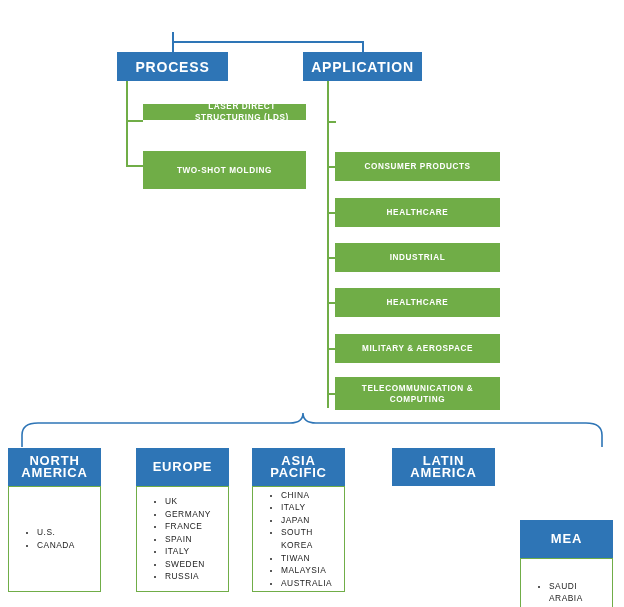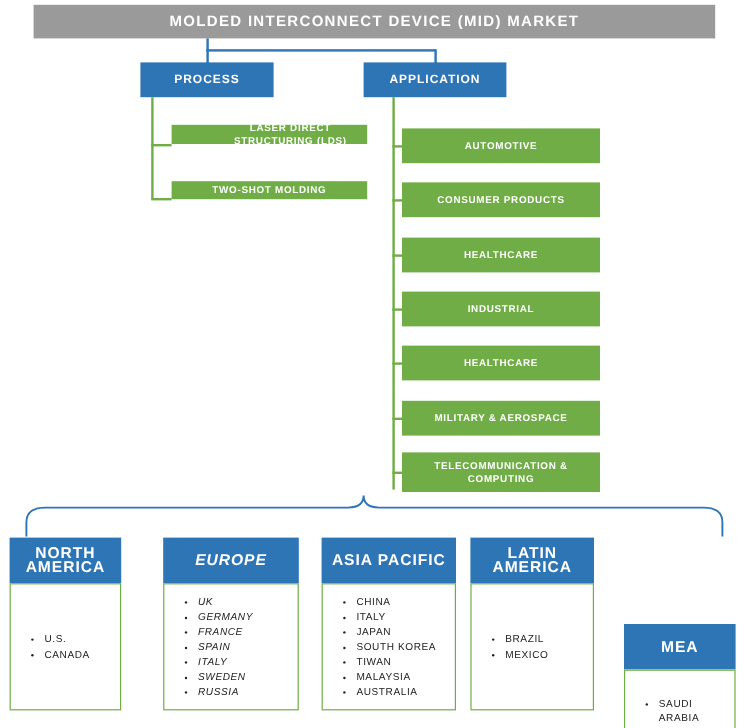--- a/index.html
+++ b/index.html
@@ -22,39 +22,39 @@
     display:flex;align-items:center;justify-content:center;
     font-size:12.5px;font-weight:bold;letter-spacing:1.1px;
   }
 
   
   .blue-box{
     background:#2e75b6;
     color:#ffffff;
     display:flex;align-items:center;justify-content:center;
     text-align:center;
-    font-size:10px;font-weight:bold;letter-spacing:0.8px;
+    font-size:14px;font-weight:bold;letter-spacing:0.8px;
   }
   .proc-box{left:117px;top:52px;width:111px;height:29px;}
   .app-box{left:303px;top:52px;width:119px;height:29px;}
 
   
   .green-box{
     background:#70ad47;
     color:#ffffff;
     display:flex;align-items:center;justify-content:center;
     text-align:center;
     line-height:11px;
     font-size:8.2px;font-weight:bold;letter-spacing:0.6px;
     padding:0 4px;
   }
 
   
   .g-lds{left:143px;top:104px;width:163px;height:16px;padding-left:39px;}
-  .g-two{left:143px;top:151px;width:163px;height:15px;}
+  .g-two{left:143px;top:151px;width:163px;height:38px;}
 
   
   .g-app{left:335px;top:0;width:165px;height:29px;}
 
   
   .line{background:#2e75b6;}
   .vline{width:1.6px;}
   .hline{height:1.6px;}
   .gline{background:#70ad47;}
 
@@ -83,21 +83,20 @@
   }
   .region-body li::marker{font-size:8px;}
 
   .region-col{position:absolute;}
 </style>
 </head>
 <body>
 
 <div id="root">
 
-  <div class="abs title-bar">MOLDED INTERCONNECT DEVICE (MID) MARKET</div>
 
   <div class="abs line vline" style="left:172px;top:32px;height:10px;"></div>
   <div class="abs line hline" style="left:172px;top:41px;width:191px;"></div>
   <div class="abs line vline" style="left:172px;top:41px;height:12px;"></div>
   <div class="abs line vline" style="left:362px;top:41px;height:12px;"></div>
 
   <div class="abs blue-box proc-box">PROCESS</div>
   <div class="abs blue-box app-box">APPLICATION</div>
 
   <div class="abs gline vline" style="left:126px;top:81px;height:85px;"></div>
@@ -110,21 +109,20 @@
   <div class="abs gline vline" style="left:327px;top:81px;height:327px;"></div>
 
   <div class="abs gline hline" style="left:327px;top:121px;width:9px;"></div>
   <div class="abs gline hline" style="left:327px;top:166px;width:9px;"></div>
   <div class="abs gline hline" style="left:327px;top:212px;width:9px;"></div>
   <div class="abs gline hline" style="left:327px;top:257px;width:9px;"></div>
   <div class="abs gline hline" style="left:327px;top:302px;width:9px;"></div>
   <div class="abs gline hline" style="left:327px;top:348px;width:9px;"></div>
   <div class="abs gline hline" style="left:327px;top:393px;width:9px;"></div>
 
-  <div class="abs green-box g-app" style="top:107px;">AUTOMOTIVE</div>
   <div class="abs green-box g-app" style="top:152px;">CONSUMER PRODUCTS</div>
   <div class="abs green-box g-app" style="top:198px;">HEALTHCARE</div>
   <div class="abs green-box g-app" style="top:243px;">INDUSTRIAL</div>
   <div class="abs green-box g-app" style="top:288px;">HEALTHCARE</div>
   <div class="abs green-box g-app" style="top:334px;">MILITARY &amp; AEROSPACE</div>
   <div class="abs green-box g-app" style="top:377px;height:33px;">TELECOMMUNICATION &amp; COMPUTING</div>
 
   <svg class="abs" style="left:0;top:405px;width:624px;height:45px;">
     <path d="M22,42 L22,30 Q22,18 38,18 L290,18 Q303,18 303,8 Q303,18 316,18 L586,18 Q602,18 602,30 L602,42" fill="none" stroke="#2e75b6" stroke-width="1.6"></path>
   </svg>
@@ -132,58 +130,52 @@
   <div class="region-col" style="left:8px;top:448px;width:93px;">
     <div class="region-head">NORTH AMERICA</div>
     <div class="region-body">
       <ul>
         <li>U.S.</li>
         <li>CANADA</li>
       </ul>
     </div>
   </div>
 
-  <div class="region-col" style="left:136px;top:448px;width:113px;font-style:italic;">
+  <div class="region-col" style="left:136px;top:448px;width:93px;">
     <div class="region-head">EUROPE</div>
     <div class="region-body">
       <ul>
         <li>UK</li>
         <li>GERMANY</li>
         <li>FRANCE</li>
         <li>SPAIN</li>
         <li>ITALY</li>
         <li>SWEDEN</li>
         <li>RUSSIA</li>
       </ul>
     </div>
   </div>
 
-  <div class="region-col" style="left:268px;top:448px;width:112px;">
+  <div class="region-col" style="left:252px;top:448px;width:93px;">
     <div class="region-head">ASIA PACIFIC</div>
     <div class="region-body">
       <ul>
         <li>CHINA</li>
         <li>ITALY</li>
         <li>JAPAN</li>
         <li>SOUTH KOREA</li>
         <li>TIWAN</li>
         <li>MALAYSIA</li>
         <li>AUSTRALIA</li>
       </ul>
     </div>
   </div>
 
   <div class="region-col" style="left:392px;top:448px;width:103px;">
     <div class="region-head">LATIN AMERICA</div>
-    <div class="region-body">
-      <ul>
-        <li>BRAZIL</li>
-        <li>MEXICO</li>
-      </ul>
-    </div>
   </div>
 
   <div class="region-col" style="left:520px;top:472px;width:93px;margin-top:48px;">
     <div class="region-head">MEA</div>
     <div class="region-body">
       <ul>
         <li>SAUDI ARABIA</li>
         <li>UAE</li>
         <li>SOUTH AFRICA</li>
       </ul>

